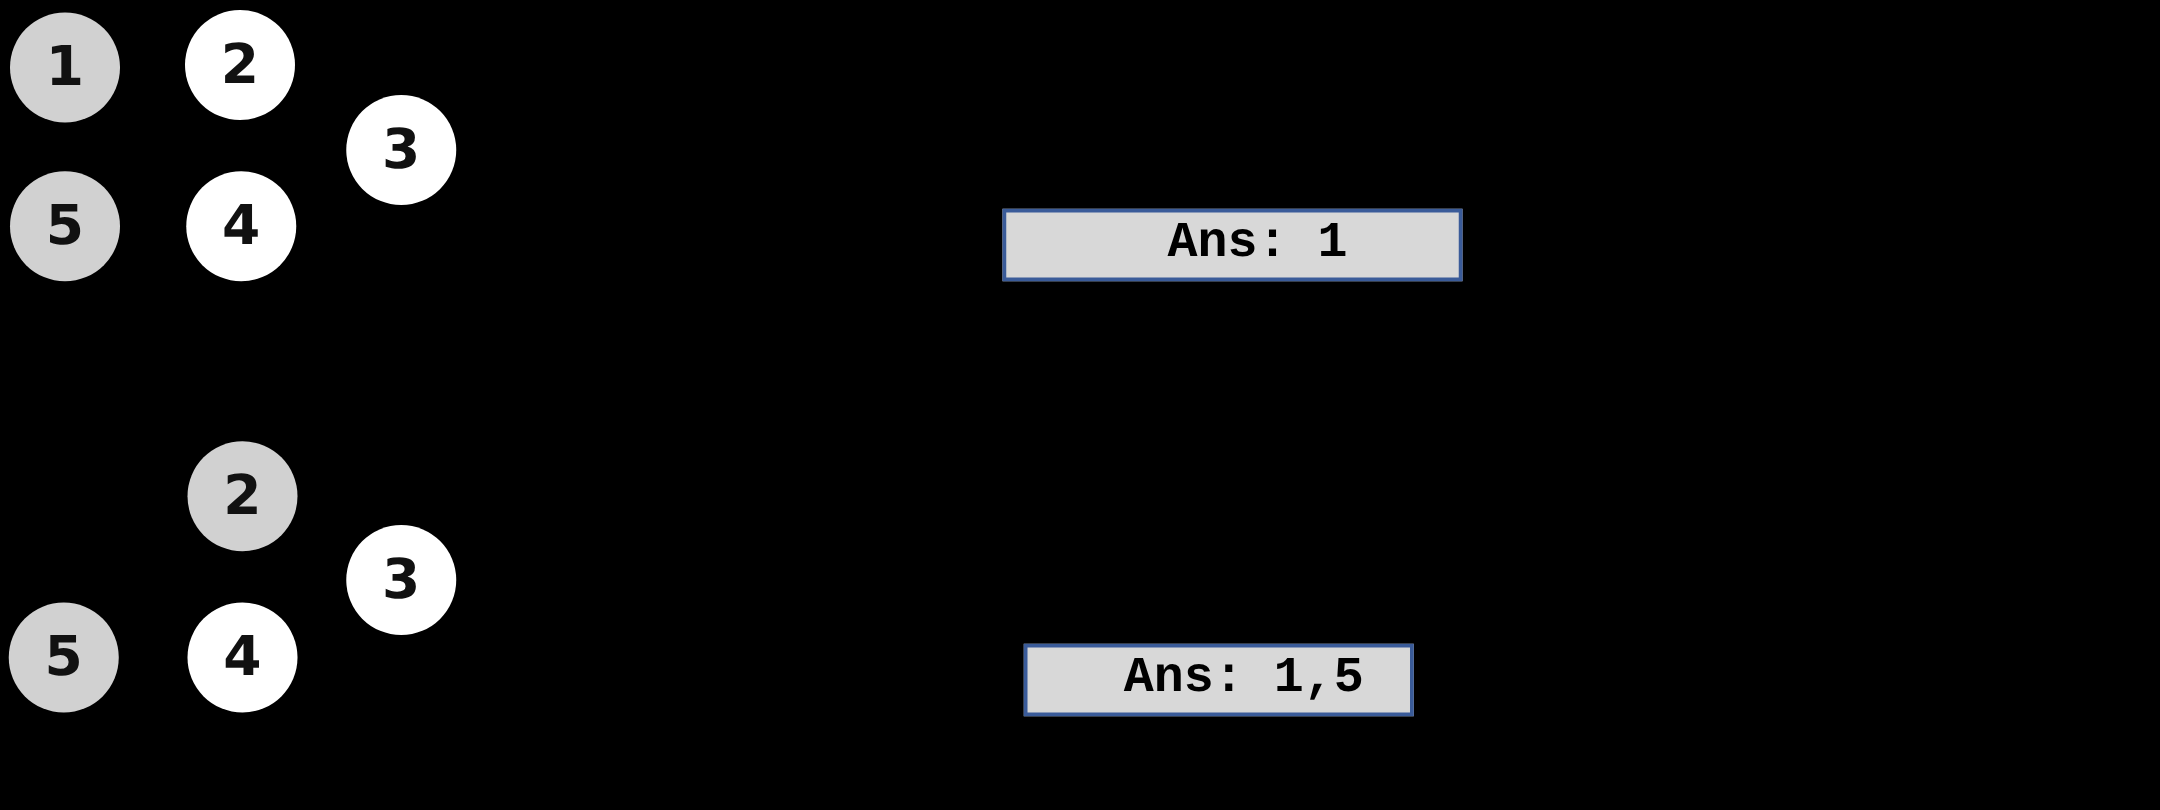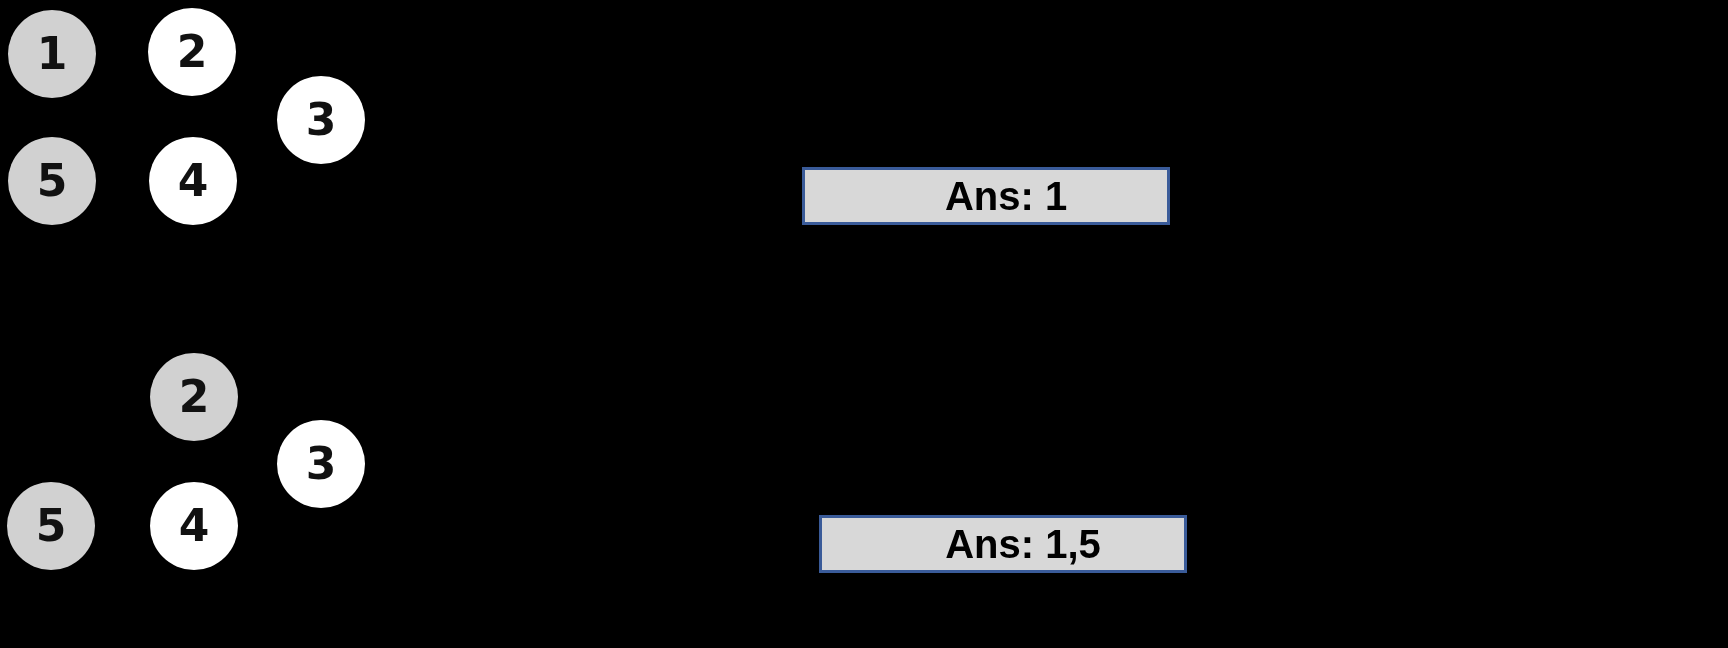--- a/index.html
+++ b/index.html
@@ -39,29 +39,29 @@
   }
   .node.gray  { background: var(--node-gray); }
   .node.white { background: var(--node-white); }
   .answer {
     position: absolute;
     background: var(--answer-fill);
     border: 3px solid var(--answer-border);
     display: flex;
     align-items: center;
     justify-content: center;
-    font-family: Liberation Sans, sans-serif;
+    font-family: Liberation Mono, monospace;
     font-weight: 600;
     font-size: 40px;
     color: var(--answer-text);
     line-height: 1;
     padding-left: 40px;
   }
   .answer-top    { left: 802px; top: 167px; width: 368px; height: 58px; }
-  .answer-bottom { left: 819px; top: 515px; width: 368px; height: 58px; }
+  .answer-bottom { left: 819px; top: 515px; width: 312px; height: 58px; }
 </style>
 </head>
 <body>
 
 <div class="canvas">
   <div class="nodes-layer">
       <div class="node gray" style="left: 8px; top: 10px; width: 88px; height: 88px;">1</div>
       <div class="node white" style="left: 148px; top: 8px; width: 88px; height: 88px;">2</div>
       <div class="node white" style="left: 277px; top: 76px; width: 88px; height: 88px;">3</div>
       <div class="node gray" style="left: 8px; top: 137px; width: 88px; height: 88px;">5</div>

